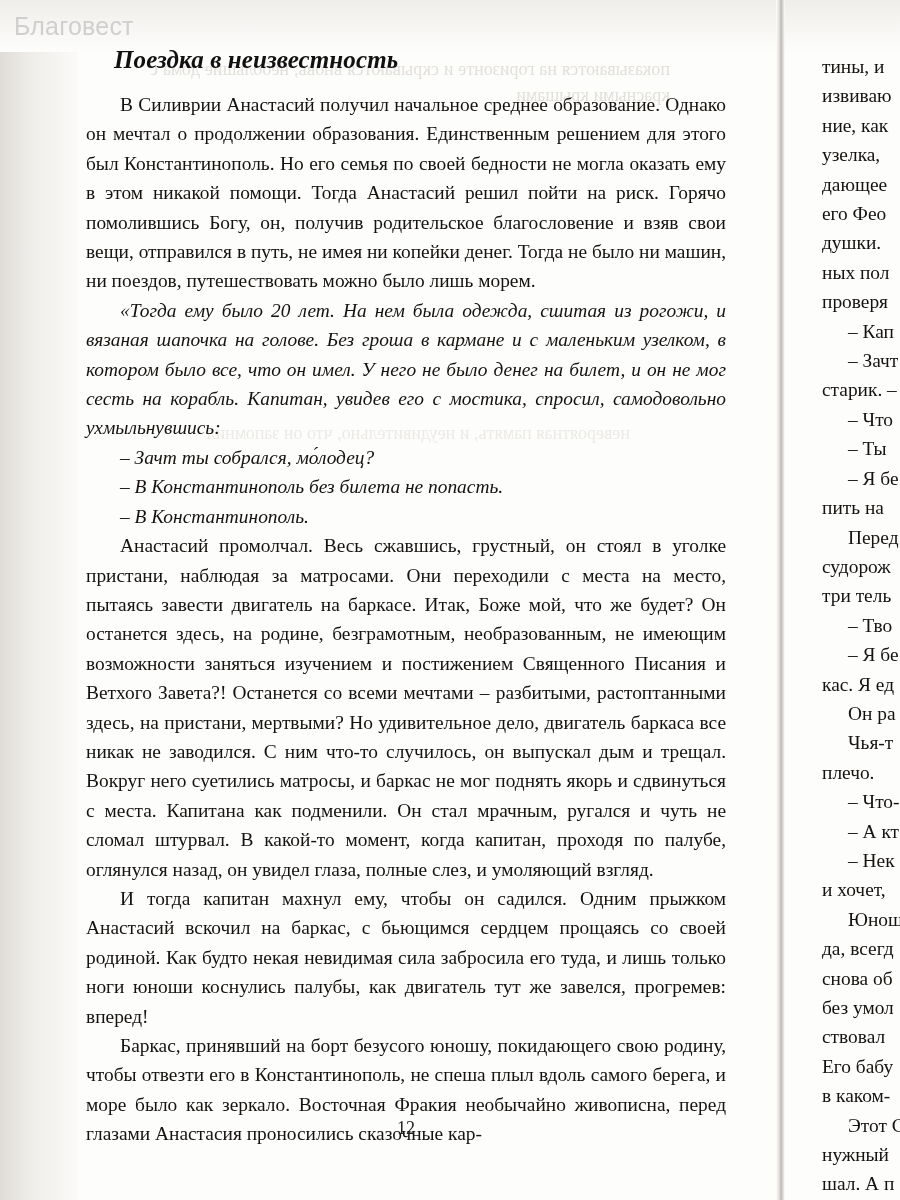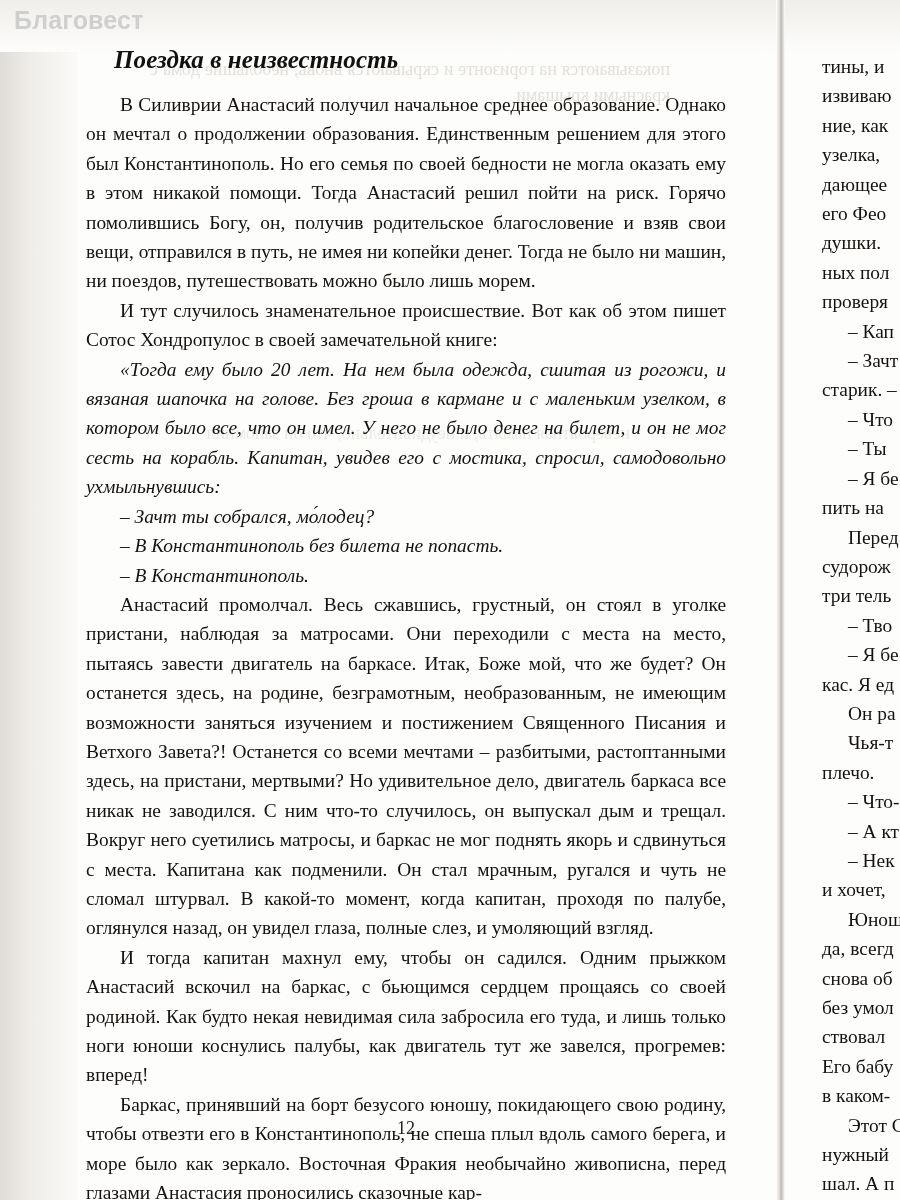--- a/index.html
+++ b/index.html
@@ -11,25 +11,25 @@
     height: 1200px;
     background: #ffffff;
     font-family: "Liberation Serif", serif;
     overflow: hidden;
     position: relative;
   }
 
   
   .brand {
     position: absolute;
-    top: 6px;
+    top: 12px;
     left: 14px;
     font-family: "Liberation Sans", sans-serif;
     font-size: 25px;
-    font-weight: bold;
+    font-weight: normal;
     color: #cfcfcf;
     letter-spacing: 0.2px;
     z-index: 5;
   }
 
   
   .scan {
     position: absolute;
     inset: 0;
     background: #fdfdfc;
@@ -168,21 +168,20 @@
   <div class="bleed2">
     невероятная память, и неудивительно, что он запомнил
   </div>
 
   <div class="brand">Благовест</div>
 
   <div class="page-left">
     <h1 class="chapter-title">Поездка в неизвестность</h1>
     <div class="body-text">
       <p>В Силиврии Анастасий получил начальное среднее образование. Однако он мечтал о продолжении образования. Единственным решением для этого был Константинополь. Но его семья по своей бедности не могла оказать ему в этом никакой помощи. Тогда Анастасий решил пойти на риск. Горячо помолившись Богу, он, получив родительское благословение и взяв свои вещи, отправился в путь, не имея ни копейки денег. Тогда не было ни машин, ни поездов, путешествовать можно было лишь морем.</p>
-      <p>И тут случилось знаменательное происшествие. Вот как об этом пишет Сотос Хондропулос в своей замечательной книге:</p>
       <p class="italic">«Тогда ему было 20 лет. На нем была одежда, сшитая из рогожи, и вязаная шапочка на голове. Без гроша в кармане и с маленьким узелком, в котором было все, что он имел. У него не было денег на билет, и он не мог сесть на корабль. Капитан, увидев его с мостика, спросил, самодовольно ухмыльнувшись:</p>
       <p class="italic dialog">– Зачт ты собрался, мо́лодец?</p>
       <p class="italic dialog">– В Константинополь без билета не попасть.</p>
       <p class="italic dialog">– В Константинополь.</p>
       <p>Анастасий промолчал. Весь сжавшись, грустный, он стоял в уголке пристани, наблюдая за матросами. Они переходили с места на место, пытаясь завести двигатель на баркасе. Итак, Боже мой, что же будет? Он останется здесь, на родине, безграмотным, необразованным, не имеющим возможности заняться изучением и постижением Священного Писания и Ветхого Завета?! Останется со всеми мечтами – разбитыми, растоптанными здесь, на пристани, мертвыми? Но удивительное дело, двигатель баркаса все никак не заводился. С ним что-то случилось, он выпускал дым и трещал. Вокруг него суетились матросы, и баркас не мог поднять якорь и сдвинуться с места. Капитана как подменили. Он стал мрачным, ругался и чуть не сломал штурвал. В какой-то момент, когда капитан, проходя по палубе, оглянулся назад, он увидел глаза, полные слез, и умоляющий взгляд.</p>
       <p>И тогда капитан махнул ему, чтобы он садился. Одним прыжком Анастасий вскочил на баркас, с бьющимся сердцем прощаясь со своей родиной. Как будто некая невидимая сила забросила его туда, и лишь только ноги юноши коснулись палубы, как двигатель тут же завелся, прогремев: вперед!</p>
       <p>Баркас, принявший на борт безусого юношу, покидающего свою родину, чтобы отвезти его в Константинополь, не спеша плыл вдоль самого берега, и море было как зеркало. Восточная Фракия необычайно живописна, перед глазами Анастасия проносились сказочные кар-</p>
     </div>
   </div>
 

